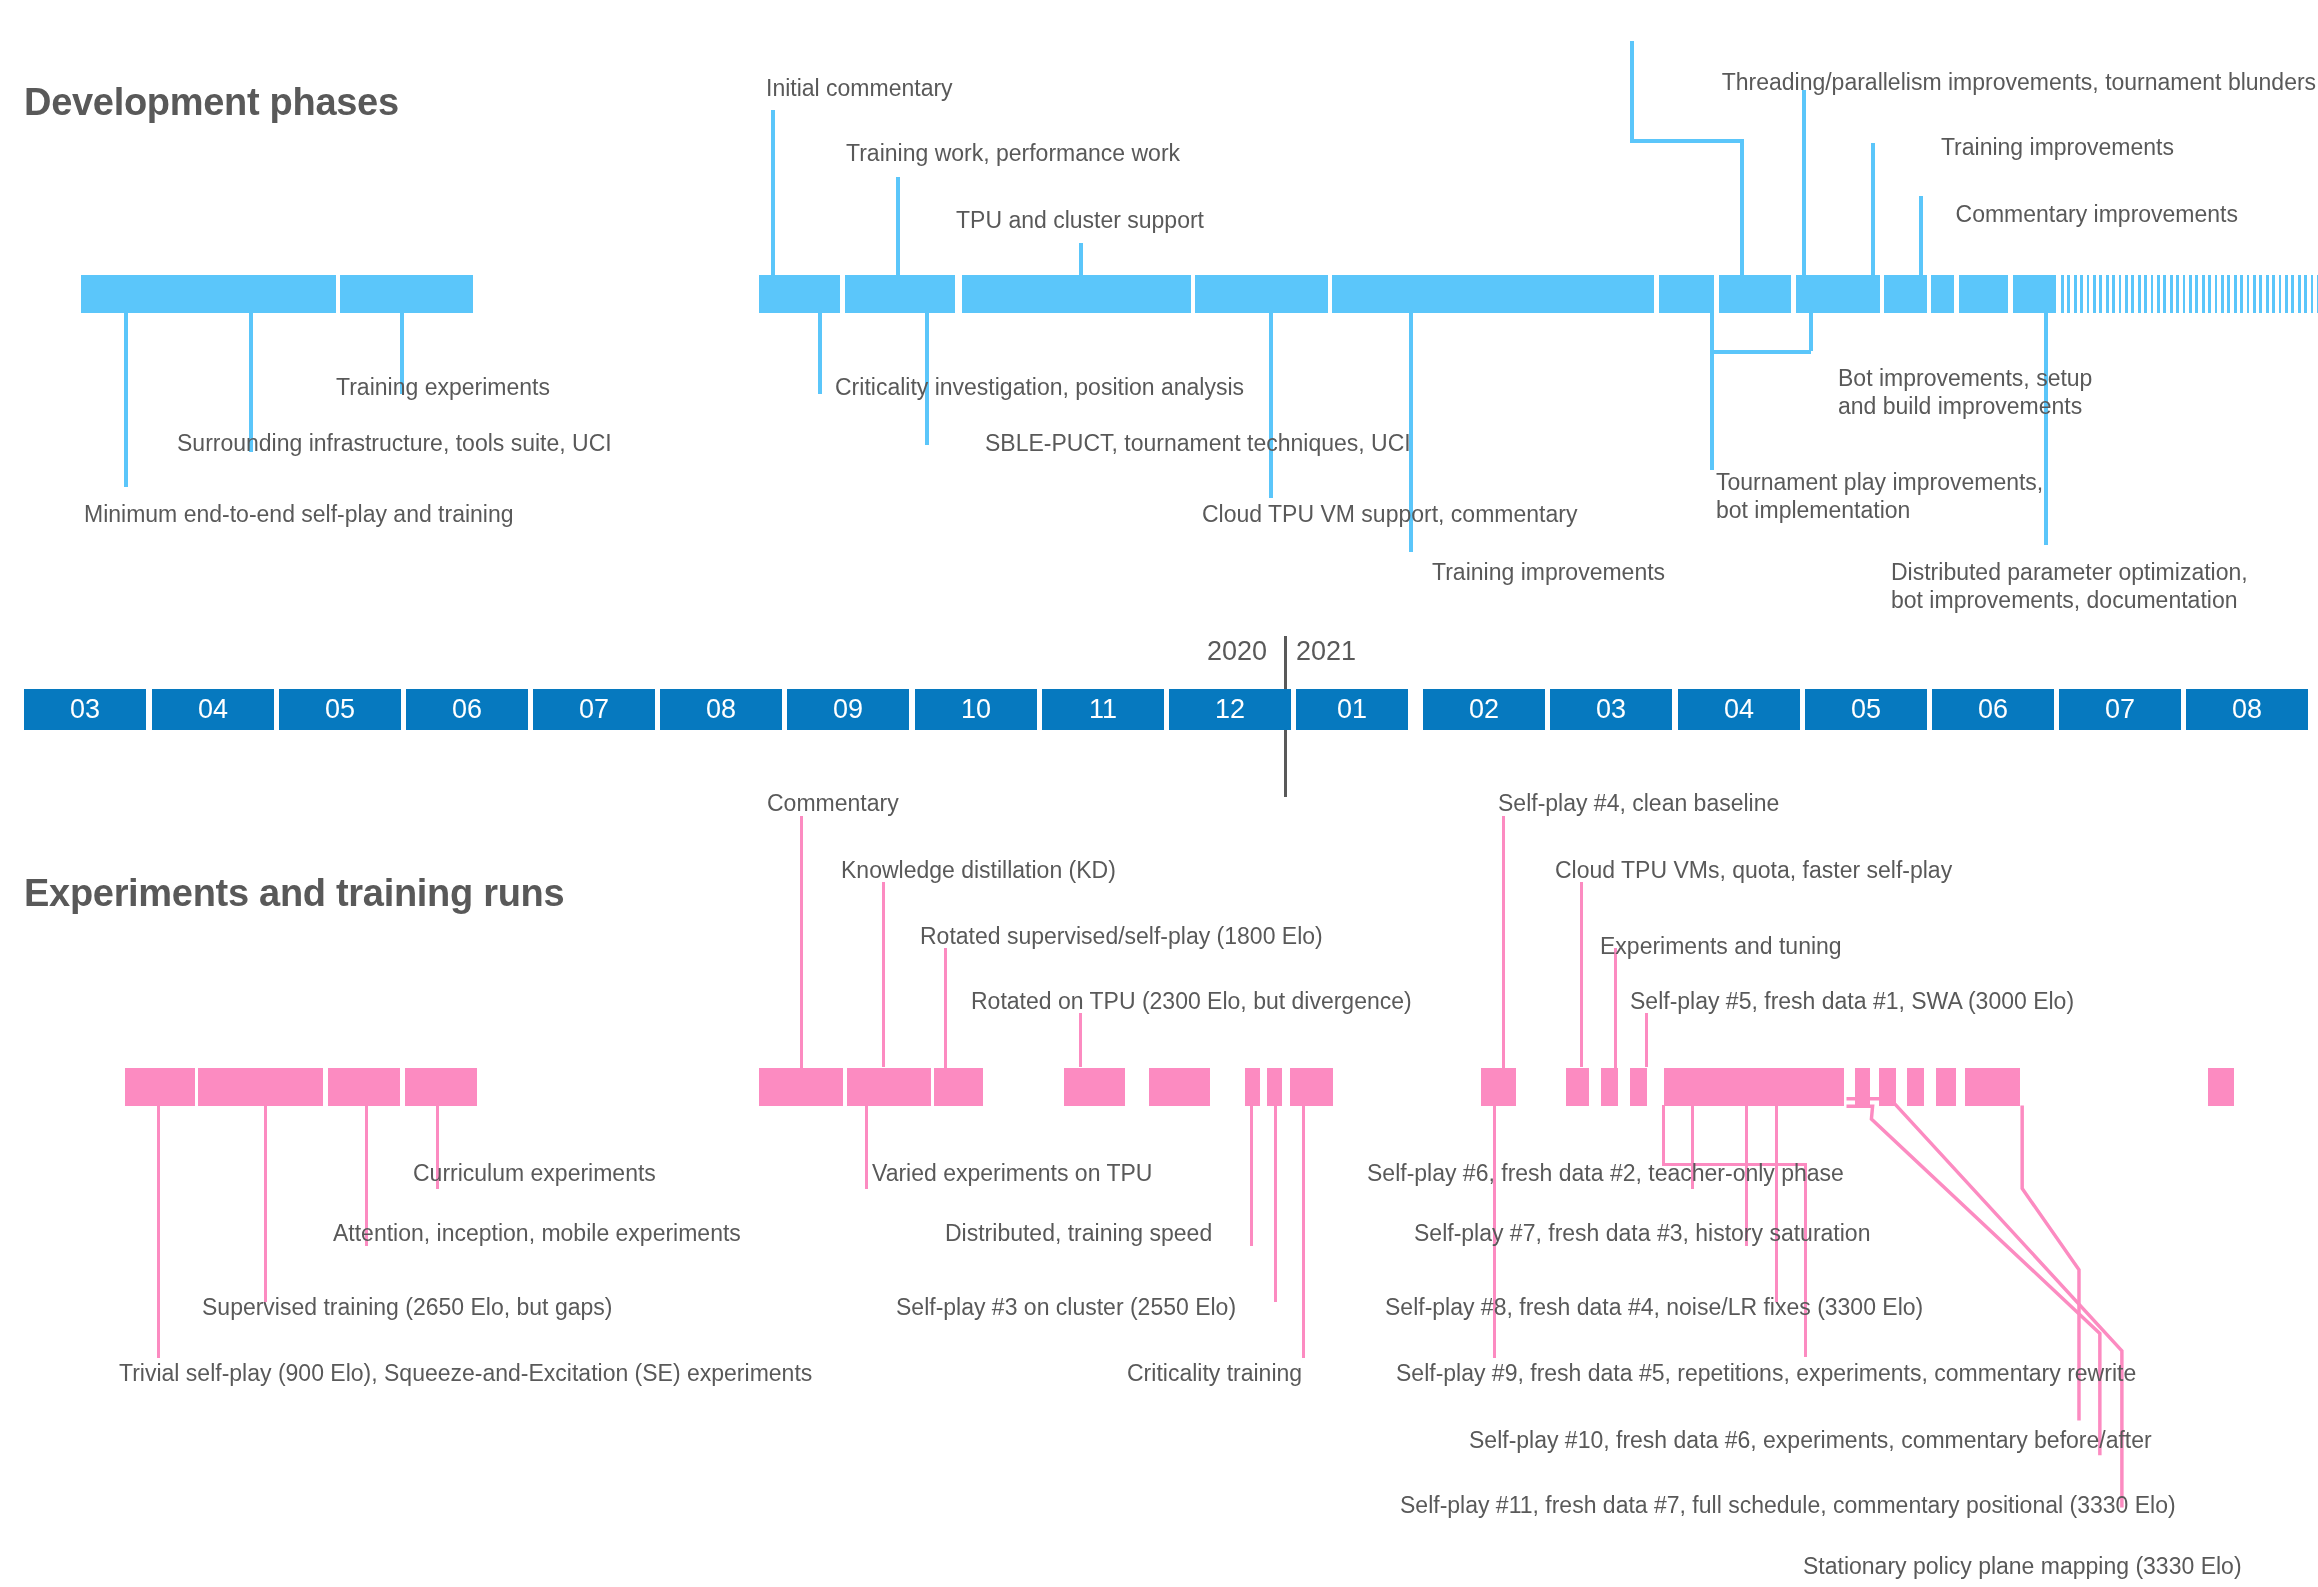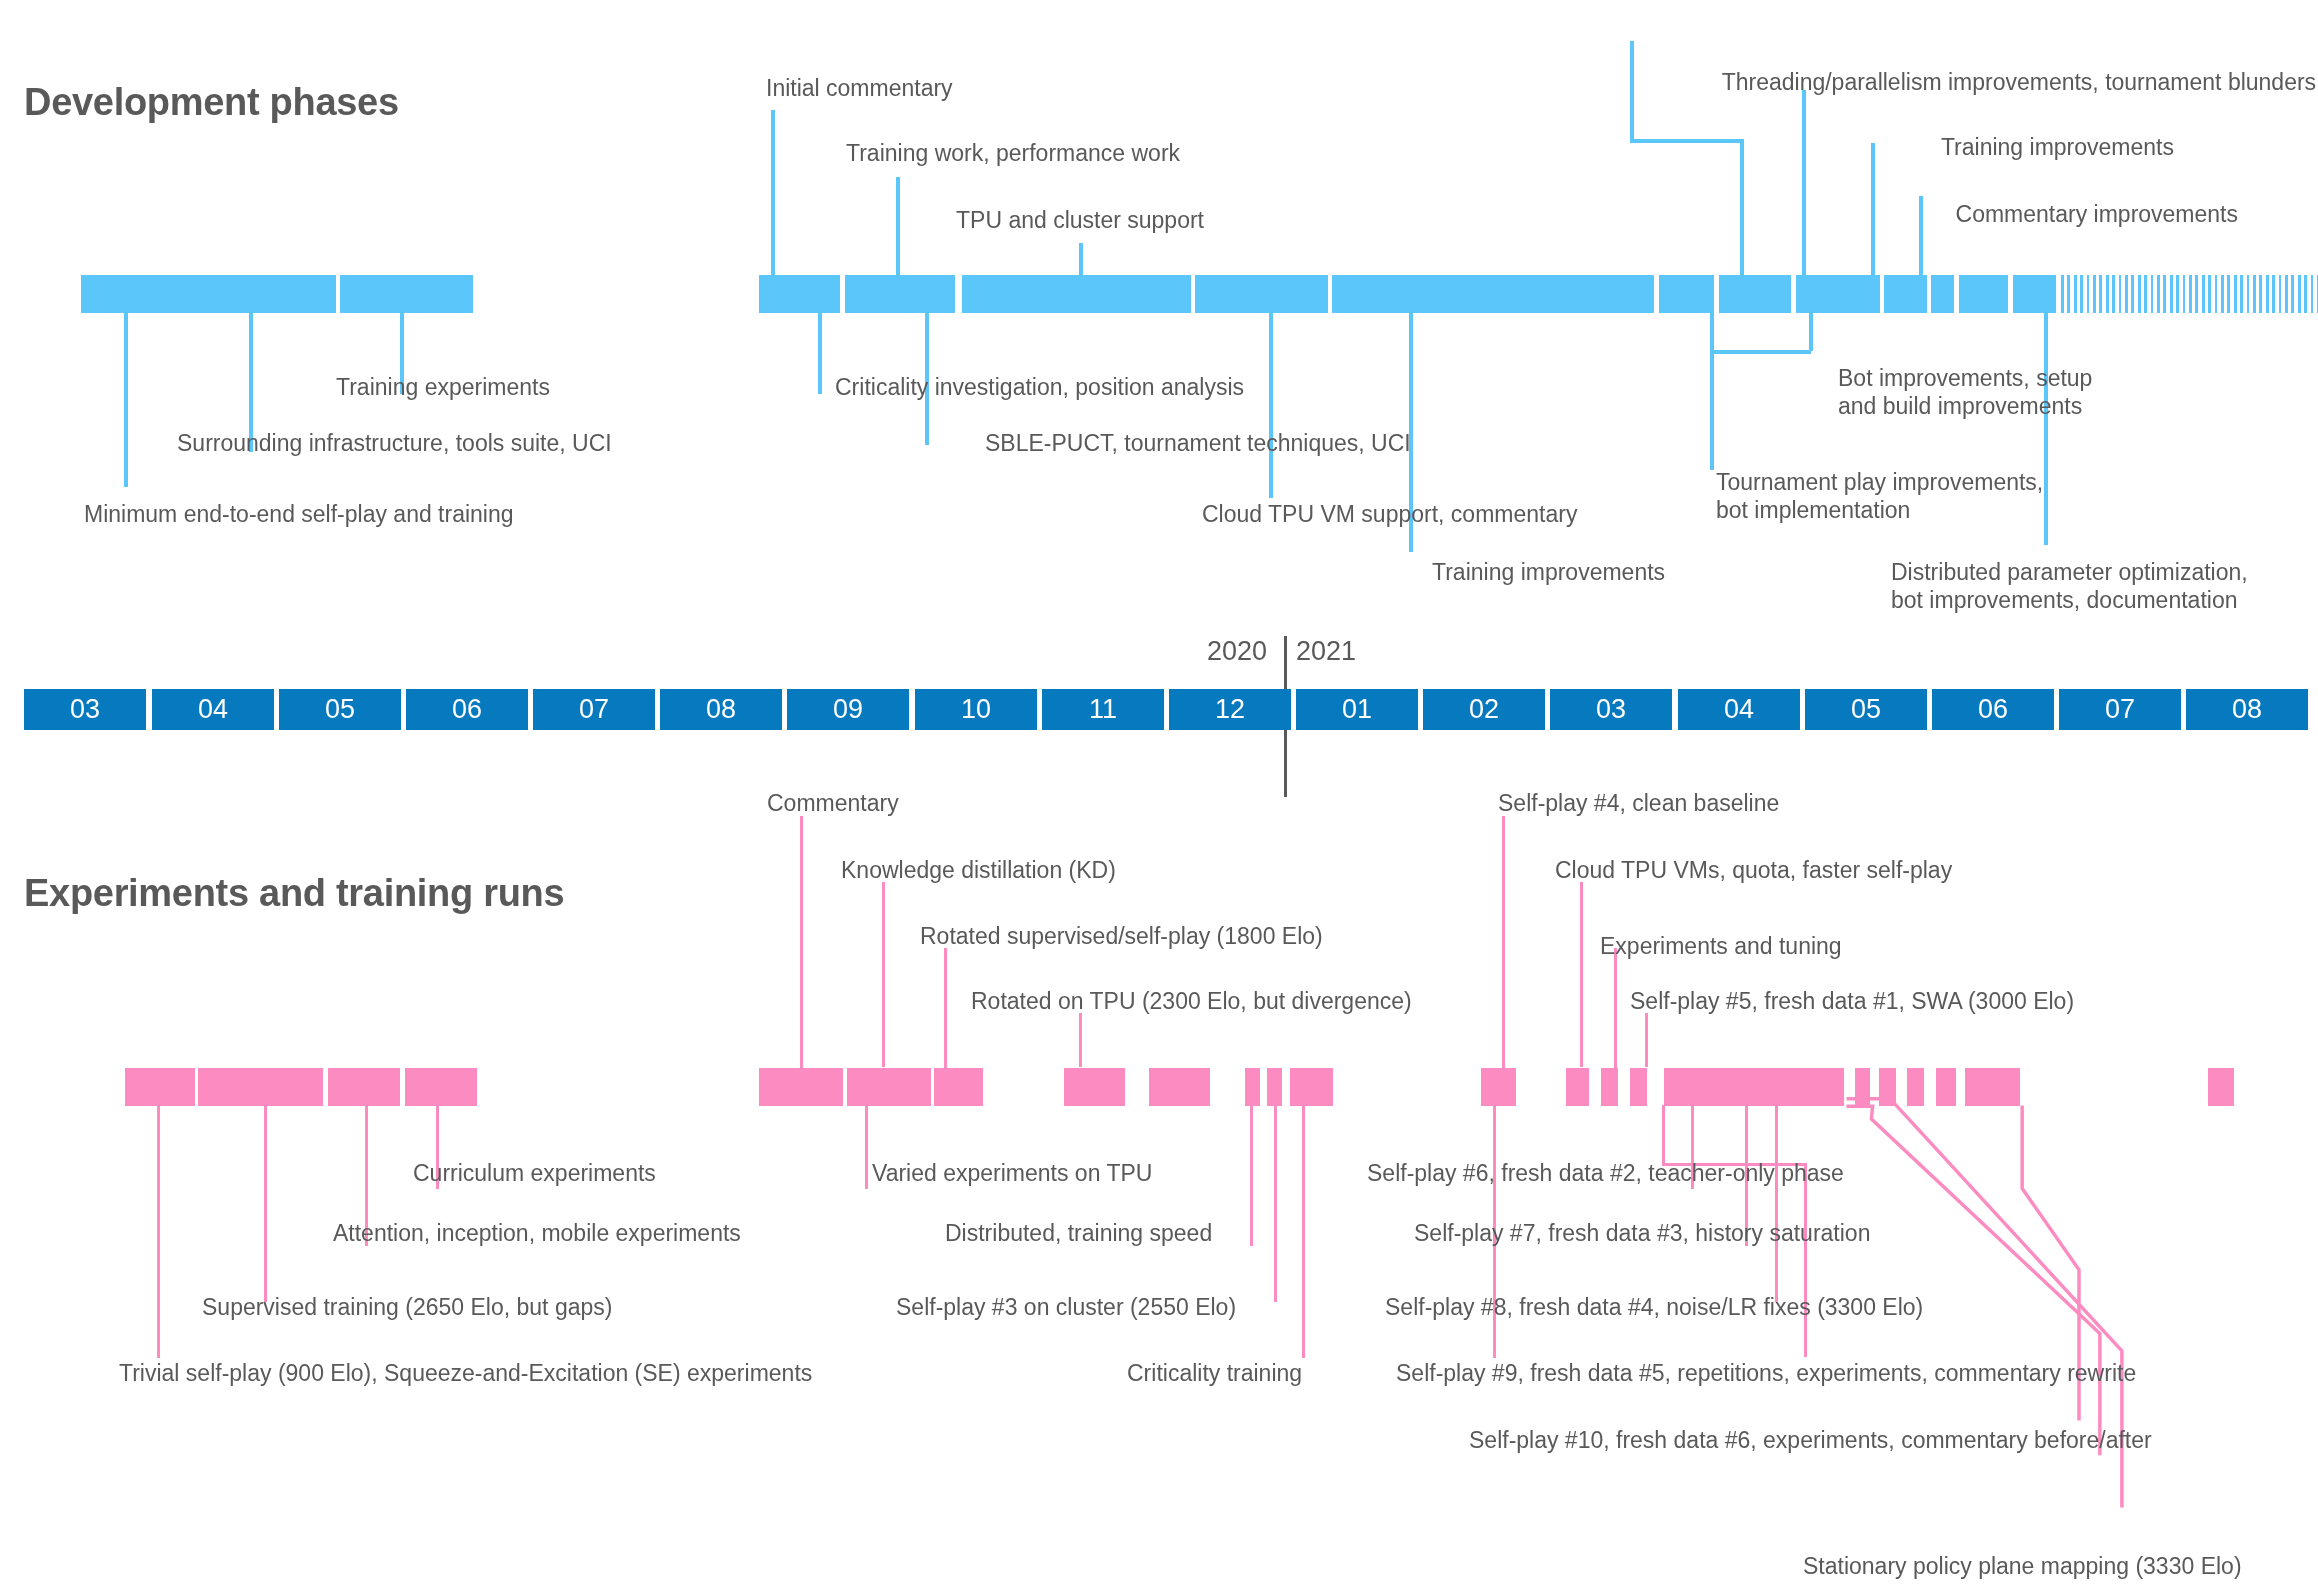--- a/index.html
+++ b/index.html
@@ -183,21 +183,21 @@
       </div>
       <div class="month" style="left: 915px; top: 689px; width: 122px;">
         <span>10</span>
       </div>
       <div class="month" style="left: 1042px; top: 689px; width: 122px;">
         <span>11</span>
       </div>
       <div class="month" style="left: 1169px; top: 689px; width: 122px;">
         <span>12</span>
       </div>
-      <div class="month" style="left: 1296px; top: 689px; width: 122px;">
+      <div class="month" style="left: 1296px; top: 689px; width: 112px;">
         <span>01</span>
       </div>
       <div class="month" style="left: 1423px; top: 689px; width: 122px;">
         <span>02</span>
       </div>
       <div class="month" style="left: 1550px; top: 689px; width: 122px;">
         <span>03</span>
       </div>
       <div class="month" style="left: 1678px; top: 689px; width: 122px;">
         <span>04</span>
@@ -306,16 +306,17 @@
   <div class="lbl" style="left:872px; top:1159px;">Varied experiments on TPU</div>
   <div class="lbl" style="left:945px; top:1219px;">Distributed, training speed</div>
   <div class="lbl" style="left:896px; top:1293px;">Self-play #3 on cluster (2550 Elo)</div>
   <div class="lbl" style="left:1127px; top:1359px;">Criticality training</div>
 
   <div class="lbl" style="left:1367px; top:1159px;">Self-play #6, fresh data #2, teacher-only phase</div>
   <div class="lbl" style="left:1414px; top:1219px;">Self-play #7, fresh data #3, history saturation</div>
   <div class="lbl" style="left:1385px; top:1293px;">Self-play #8, fresh data #4, noise/LR fixes (3300 Elo)</div>
   <div class="lbl" style="left:1396px; top:1359px;">Self-play #9, fresh data #5, repetitions, experiments, commentary rewrite</div>
   <div class="lbl" style="left:1469px; top:1426px;">Self-play #10, fresh data #6, experiments, commentary before/after</div>
+  <div class="lbl" style="left:1400px; top:1491px;">Self-play #11, fresh data #7, full schedule, commentary positional (3330 Elo)</div>
   <div class="lbl" style="left:1803px; top:1552px;">Stationary policy plane mapping (3330 Elo)</div>
 
 </div>
 
 
 </body></html>

